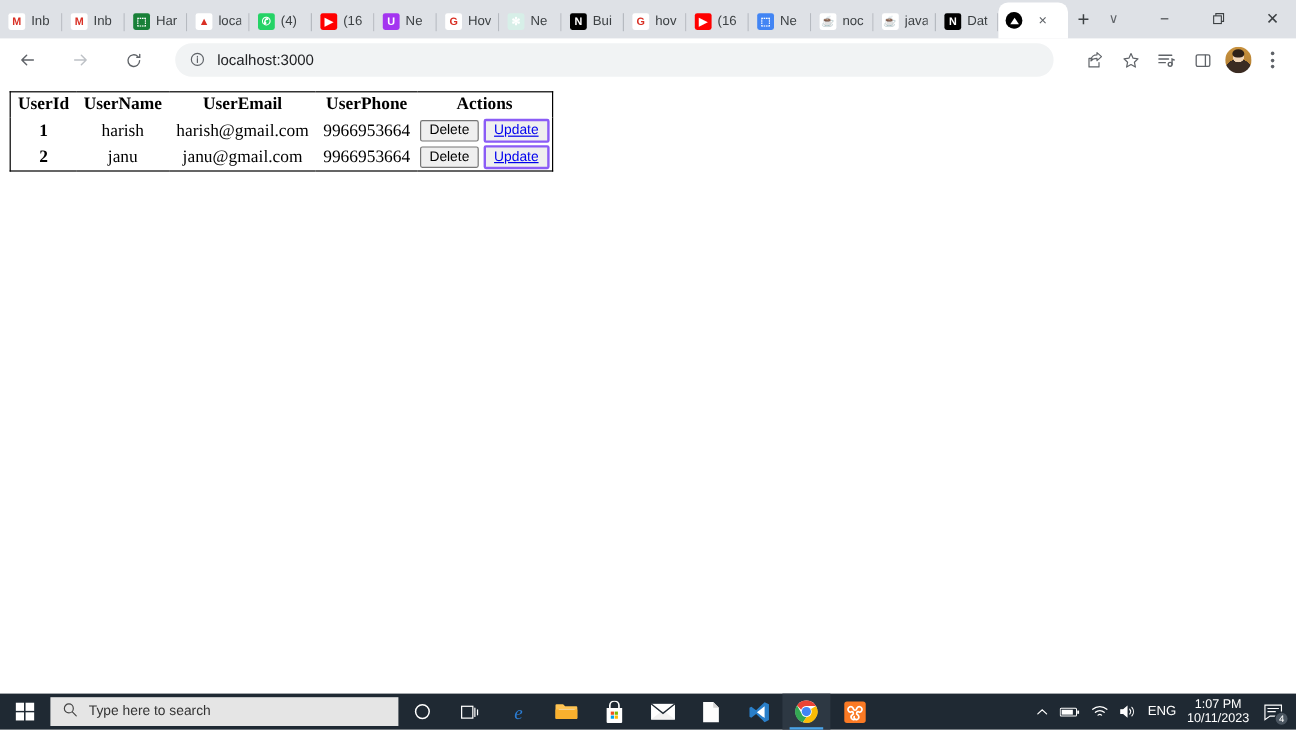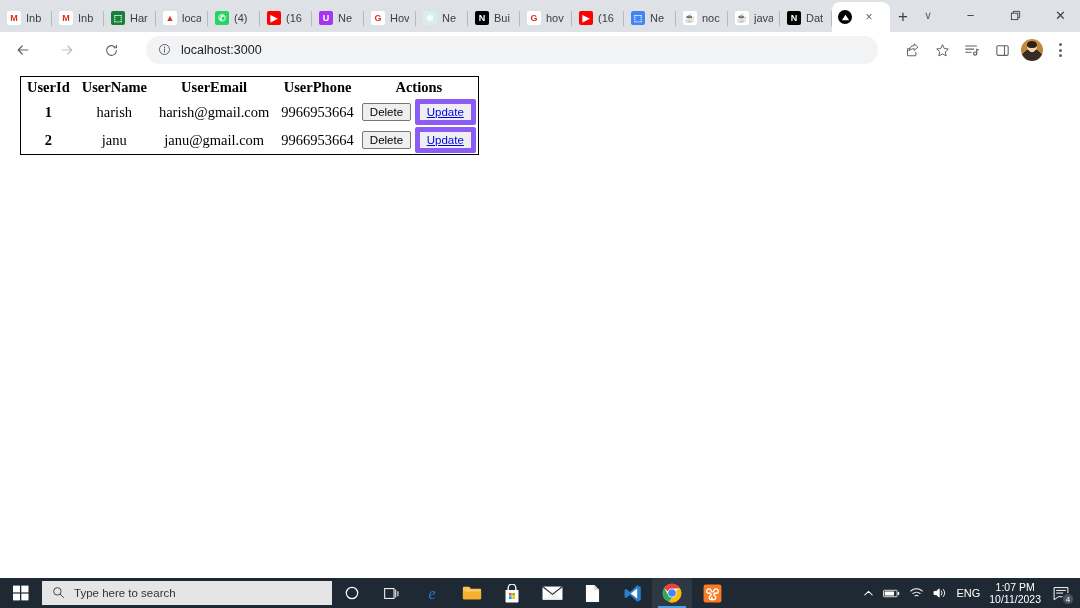--- a/index.html
+++ b/index.html
@@ -74,21 +74,21 @@
     overflow:hidden; position:relative;
   }
   .avatar:before{
     content:""; position:absolute; left:50%; top:8%; width:46%; height:34%;
     transform:translateX(-50%); border-radius:50% 50% 40% 40%; background:#2e2118;
   }
   .dots{ width:24px;height:28px;display:flex;flex-direction:column;align-items:center;justify-content:center;gap:2.5px; }
   .dots i{ width:3px;height:3px;border-radius:50%;background:#5f6368;display:block; }
 
   
-  .page{ flex:1; background:#fff; padding:8px; overflow:hidden;margin-left:12px; }
+  .page{ flex:1; background:#fff; padding:8px; overflow:hidden; }
   table.userlist{
     border-collapse:collapse;
     font-family:"Liberation Serif", serif;
     font-size:14.5px;
     border:1px solid #000;
     color:#000;
   }
   table.userlist th{
     font-weight:bold; padding:2px 6px; text-align:center; white-space:nowrap;
   }
@@ -101,21 +101,21 @@
     border:1px solid #767676;
     border-radius:2px;
     color:#000;
     line-height:14px;
   }
   .btn-link{
     font-family:"Liberation Sans", sans-serif;
     font-size:11.5px;
     padding:1px 7px;
     background:#efefef;
-    border:5px solid #8b5cf6;
+    border:2px solid #8b5cf6;
     border-radius:2px;
     line-height:14px;
     display:inline-block;
   }
   .btn-link .lnk{ color:#0000ee; text-decoration:underline; }
   .btn-link .lnk.visited{ color:#551a8b; }
   .adduser-wrap{ margin-top:2px; }
 
   
   .taskbar{

